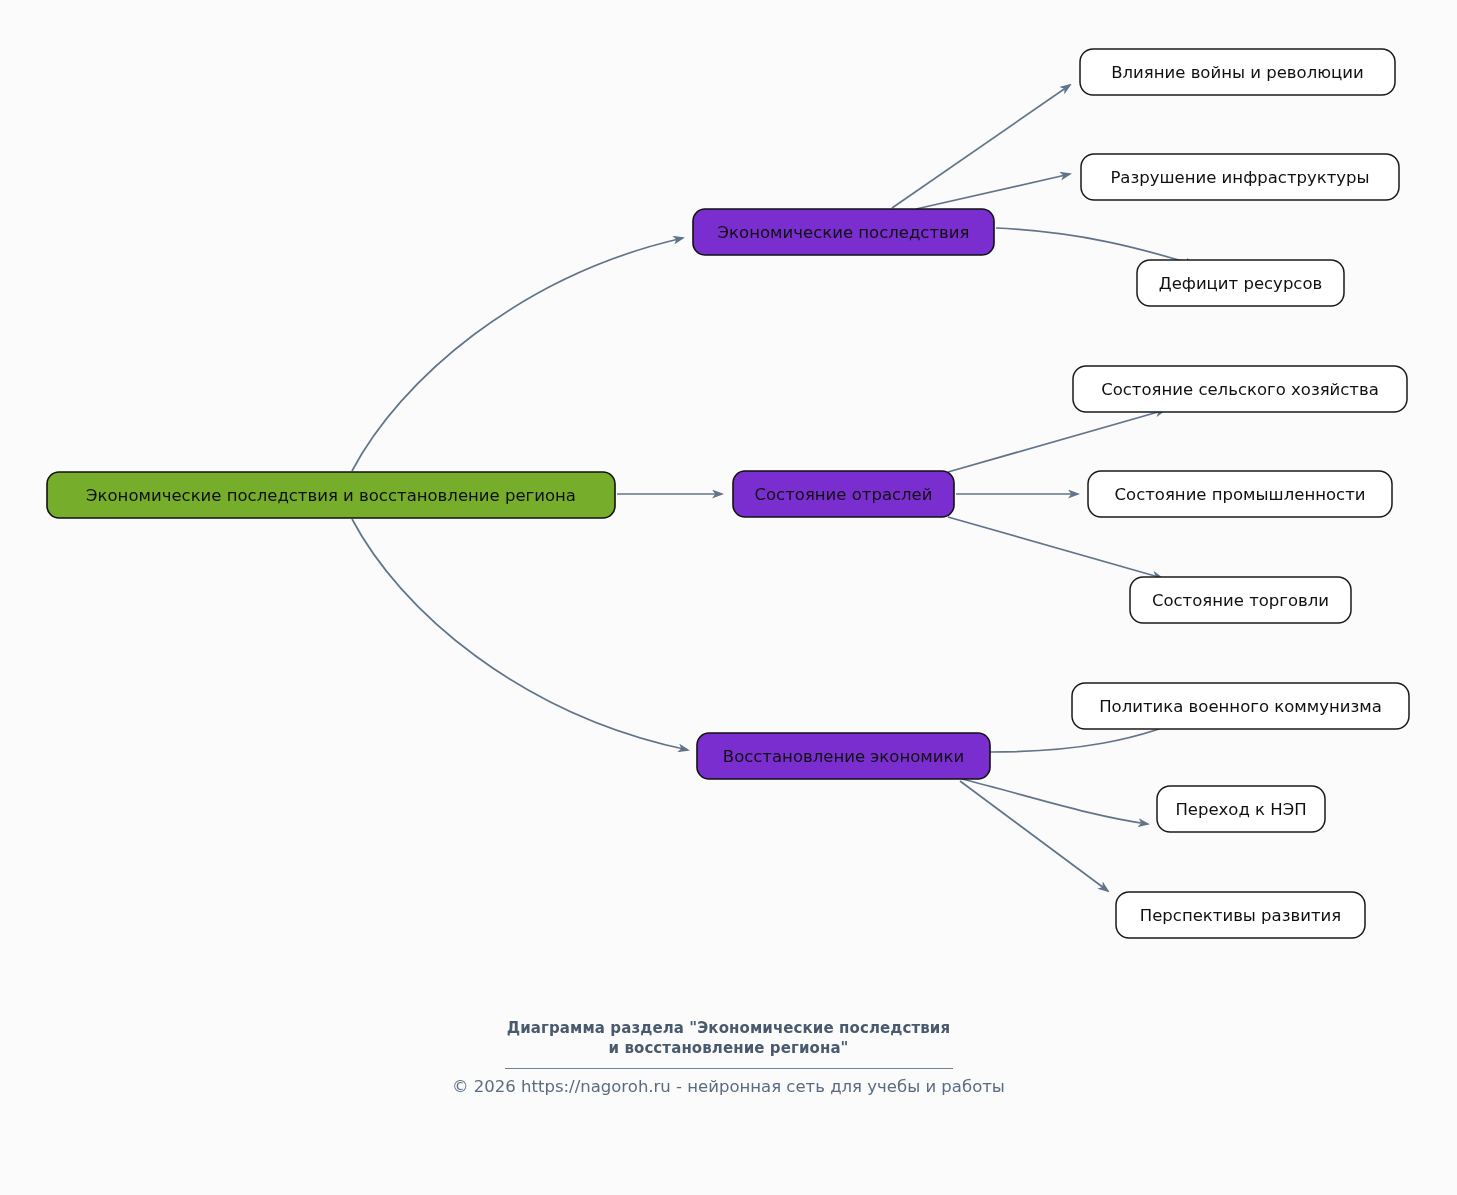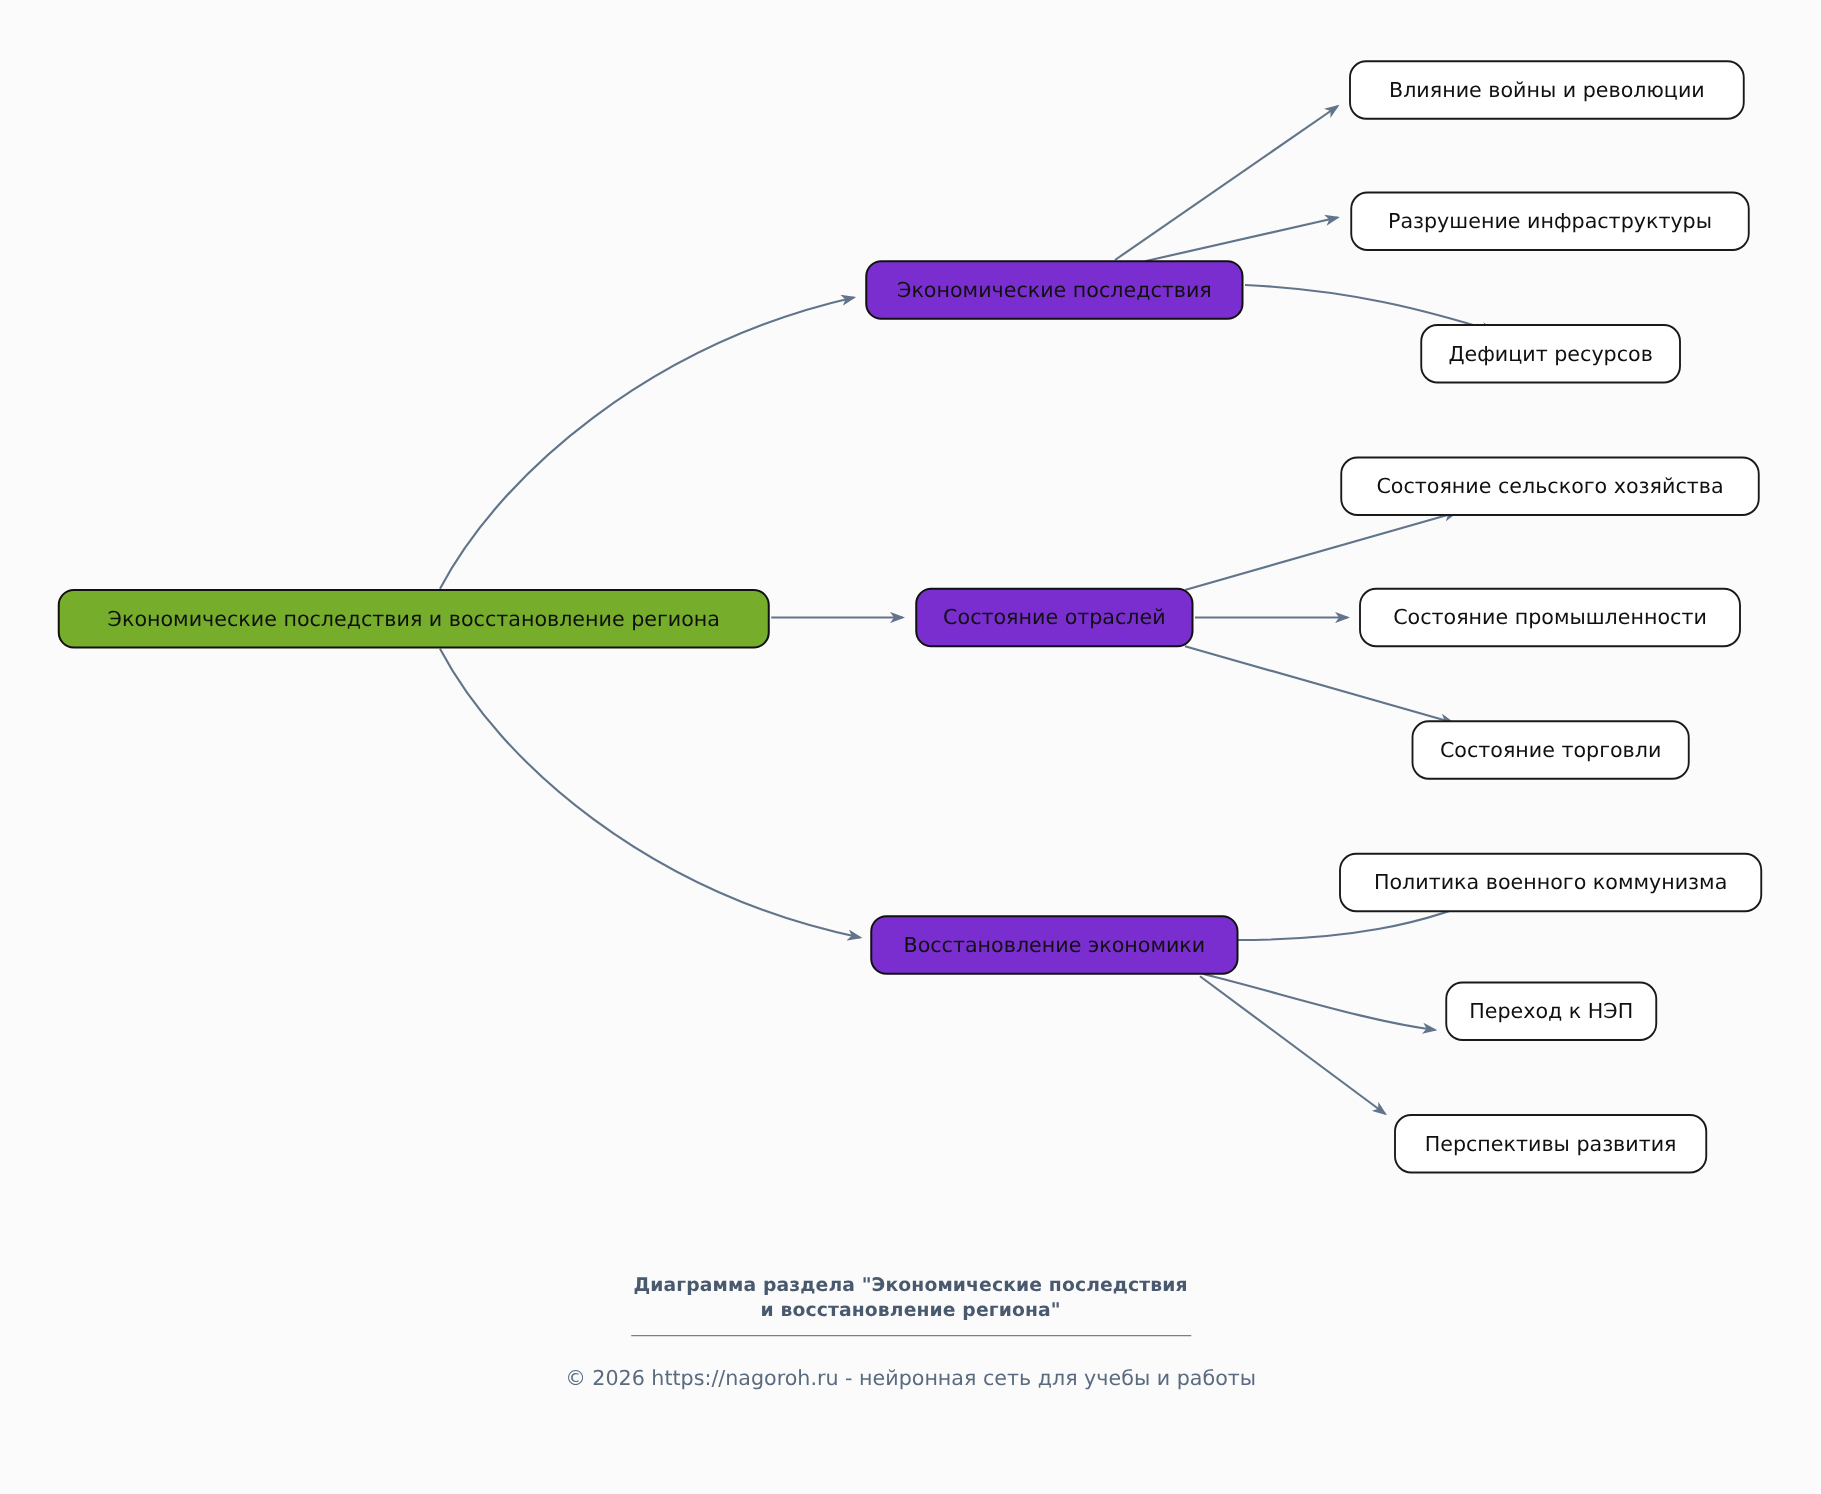--- a/index.html
+++ b/index.html
@@ -40,21 +40,21 @@
     letter-spacing:0.1px;
   }
   .footer-rule{
     margin:9px auto 0 auto;
     width:448px;
     border-bottom:1.5px solid #5c6b7e;
     height:0;
     opacity:.85;
   }
   .footer-credit{
-    margin-top:24px;
+    margin-top:8px;
     font-size:16.5px;
     color:#5a6b80;
   }
 </style>
 </head>
 <body>
 
 <div id="diagram-root">
 
   <svg id="mindmap" viewBox="0 0 1457 1195">

